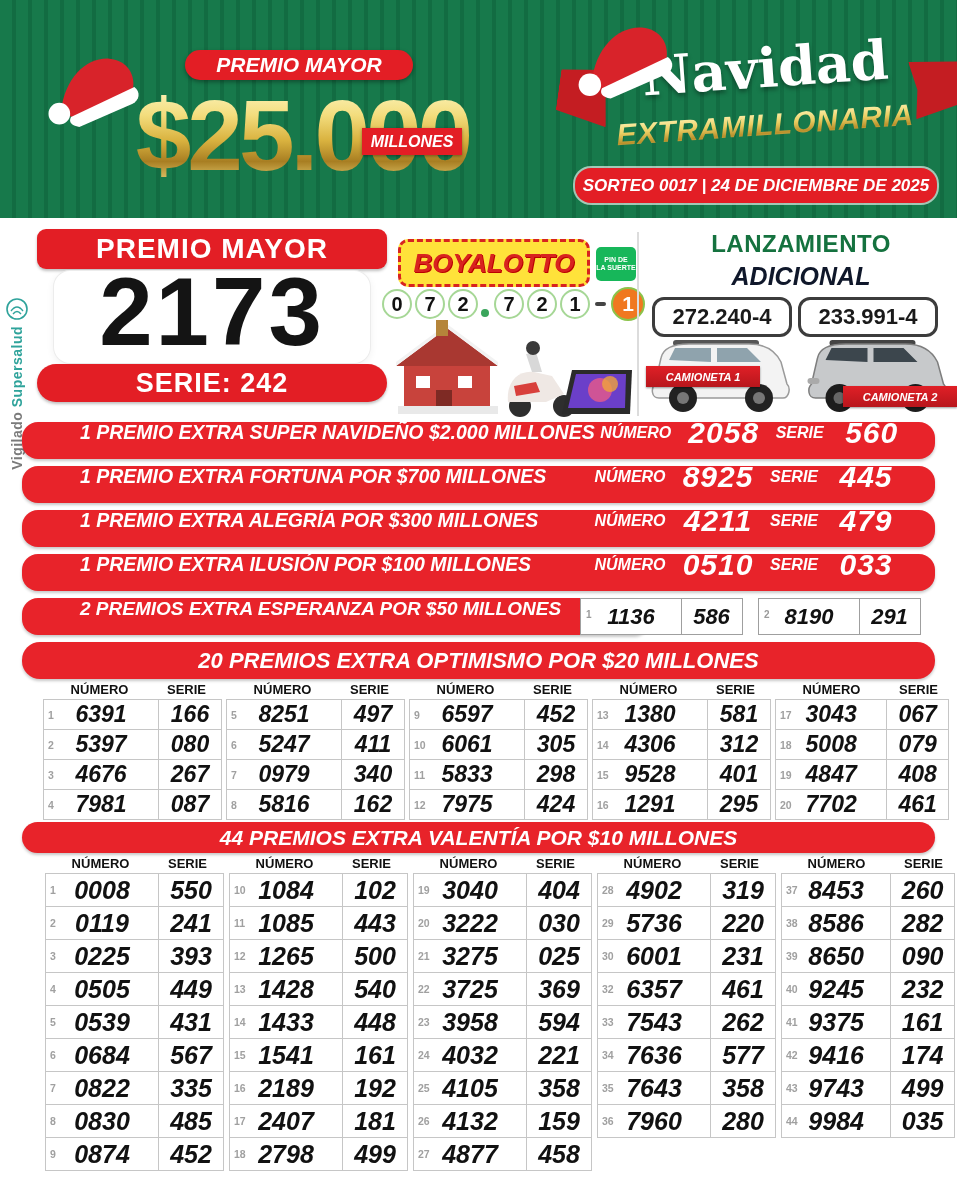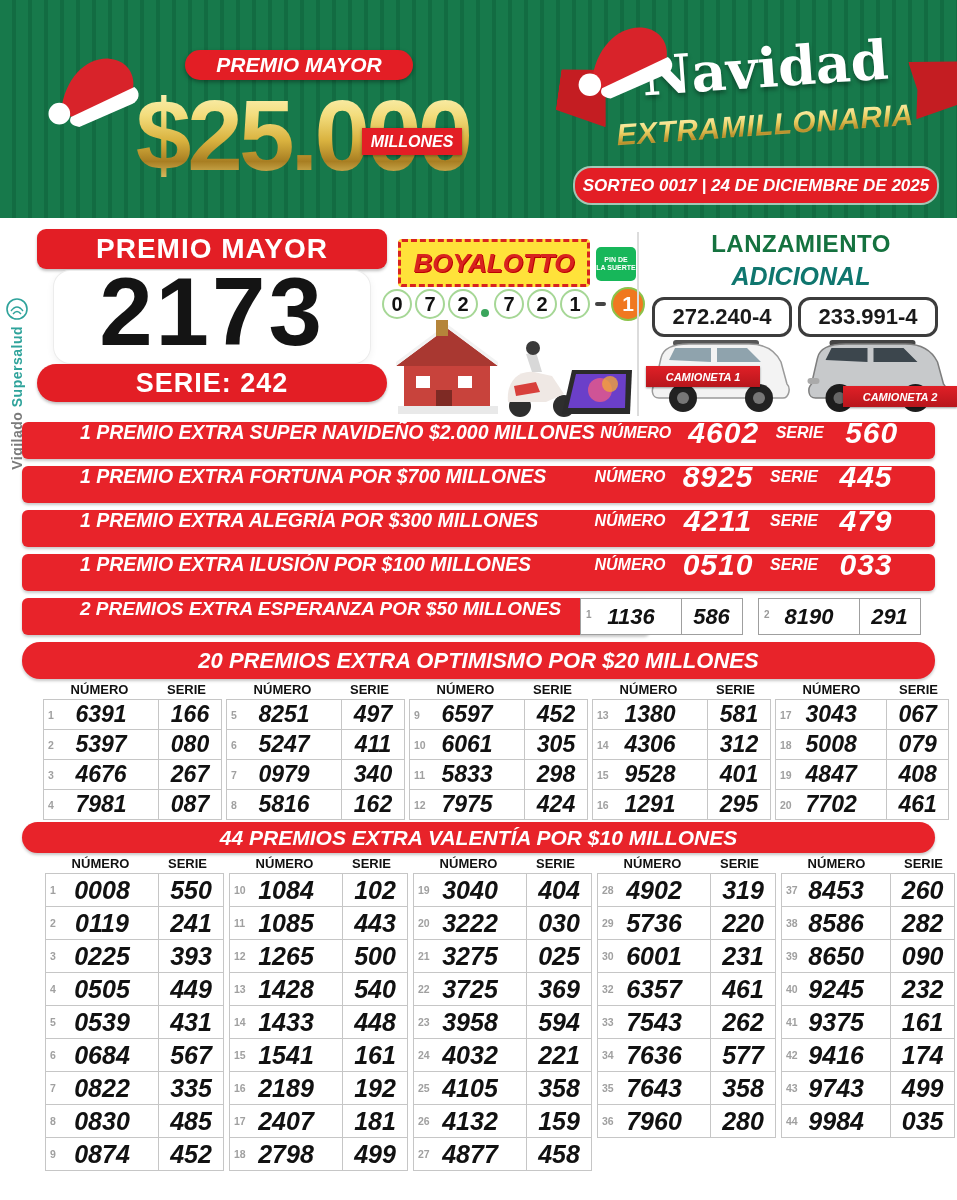--- a/index.html
+++ b/index.html
@@ -50,57 +50,57 @@
     border-radius:16px;box-shadow:0 0 0 1px #ececec,0 2px 8px rgba(0,0,0,.07);}
   .mp-number{position:absolute;left:37px;top:262px;width:350px;text-align:center;
     font-size:96px;font-weight:900;color:#141414;letter-spacing:3px;line-height:100px;}
   .mp-serie{position:absolute;left:37px;top:364px;width:350px;height:38px;background:#e31e25;
     border-radius:19px;display:flex;align-items:center;justify-content:center;color:#fff;
     font-weight:800;font-size:27px;letter-spacing:1px;box-shadow:0 2px 3px rgba(0,0,0,.25);}
 
   
   .divider{position:absolute;left:637px;top:232px;width:2px;height:184px;background:#dcdcdc;}
   .boya-badge{position:absolute;left:398px;top:239px;width:192px;height:48px;background:#ffe23a;
-    border:3px dashed #d8231f;border-radius:4px;box-sizing:border-box;display:flex;align-items:center;
+    border:3px dashed #d8231f;border-radius:10px;box-sizing:border-box;display:flex;align-items:center;
     justify-content:center;font-weight:800;font-style:italic;font-size:26px;color:#d8231f;
     text-shadow:1px 1px 0 #b00;}
   .pin-chip{position:absolute;left:596px;top:247px;width:40px;height:34px;background:#17b75a;
     border-radius:5px;color:#fff;font-weight:800;font-size:7px;line-height:8px;text-align:center;
     display:flex;align-items:center;justify-content:center;}
   .digits{position:absolute;left:382px;top:289px;height:36px;}
   .dg{position:absolute;top:0;width:30px;height:30px;border-radius:50%;background:#fff;
     border:2px solid #a6d796;box-sizing:border-box;display:flex;align-items:center;justify-content:center;
     font-weight:800;font-size:20px;color:#111;}
   .dg-dot{position:absolute;top:20px;width:8px;height:8px;border-radius:50%;background:#3aa55c;}
   .dg-dash{position:absolute;top:13px;width:11px;height:4px;background:#444;border-radius:2px;}
   .dg-pin{position:absolute;top:-2px;width:34px;height:34px;border-radius:50%;background:#f07820;
     border:2px solid #8bc34a;box-sizing:border-box;display:flex;align-items:center;justify-content:center;
     font-weight:800;font-size:21px;color:#fff;}
   .prizes-art{position:absolute;left:396px;top:320px;}
 
   
   .lz-t1{position:absolute;left:645px;top:230px;width:312px;text-align:center;font-weight:800;
     font-size:24px;color:#15723f;letter-spacing:.5px;}
   .lz-t2{position:absolute;left:645px;top:262px;width:312px;text-align:center;font-weight:700;
-    font-style:italic;font-size:25px;color:#0f766e;}
+    font-style:italic;font-size:25px;color:#0f172a;}
   .lz-box{position:absolute;top:297px;width:140px;height:40px;background:#fff;border:3px solid #3c3c3c;
     border-radius:12px;box-sizing:border-box;display:flex;align-items:center;justify-content:center;
     font-weight:600;font-size:22px;color:#1a1a1a;}
   .lz-box.b1{left:652px;} .lz-box.b2{left:798px;}
   .car{position:absolute;top:332px;}
   .car.c1{left:645px;} .car.c2{left:800px;}
   .cam-ribbon{position:absolute;width:114px;height:21px;background:linear-gradient(180deg,#e02027,#b8161c);
     color:#fff;font-weight:800;font-style:italic;font-size:11px;display:flex;align-items:center;
     justify-content:center;z-index:6;box-shadow:0 1px 2px rgba(0,0,0,.4);}
   .cam-ribbon.r1{left:646px;top:366px;} .cam-ribbon.r2{left:843px;top:386px;}
 
   
   .xsection{position:absolute;left:22px;top:422px;width:913px;}
   .xrow{position:relative;height:37px;margin-bottom:7px;}
-  .xbar{height:100%;background:#e8232a;border-radius:6px;display:flex;align-items:center;
+  .xbar{height:100%;background:#e8232a;border-radius:16px;display:flex;align-items:center;
     padding:0 26px 16px 58px;box-sizing:border-box;box-shadow:0 2px 3px rgba(0,0,0,.22);}
   .xlabel{color:#fff;font-weight:800;font-style:italic;font-size:19.5px;white-space:nowrap;}
   .xr{margin-left:auto;display:grid;grid-template-columns:82px 94px 58px 86px;align-items:center;}
   .xk{color:#fff;font-weight:800;font-style:italic;font-size:16px;text-align:center;}
   .xv{color:#fff;font-weight:800;font-style:italic;font-size:30px;text-align:center;letter-spacing:1px;}
   .xbar-short{width:628px;}
   .esp-g{position:absolute;top:0;height:37px;display:flex;}
   .esp-cell{background:#fff;border:1.5px solid #9f9f9f;box-sizing:border-box;display:flex;
     align-items:center;justify-content:center;font-weight:800;font-style:italic;font-size:22px;
     color:#111;position:relative;}
@@ -237,21 +237,21 @@
   </svg>
   <div class="cam-ribbon r1">CAMIONETA 1</div>
   <div class="cam-ribbon r2">CAMIONETA 2</div>
 
   <div class="xsection">
       <div class="xrow">
         <div class="xbar">
           <span class="xlabel">1 PREMIO EXTRA SUPER NAVIDEÑO $2.000 MILLONES</span>
           <span class="xr">
             <span class="xk">NÚMERO</span>
-            <span class="xv">4602</span>
+            <span class="xv">2058</span>
             <span class="xk">SERIE</span>
             <span class="xv">560</span>
           </span>
         </div>
       </div>
       <div class="xrow">
         <div class="xbar">
           <span class="xlabel">1 PREMIO EXTRA FORTUNA POR $700 MILLONES</span>
           <span class="xr">
             <span class="xk">NÚMERO</span>

